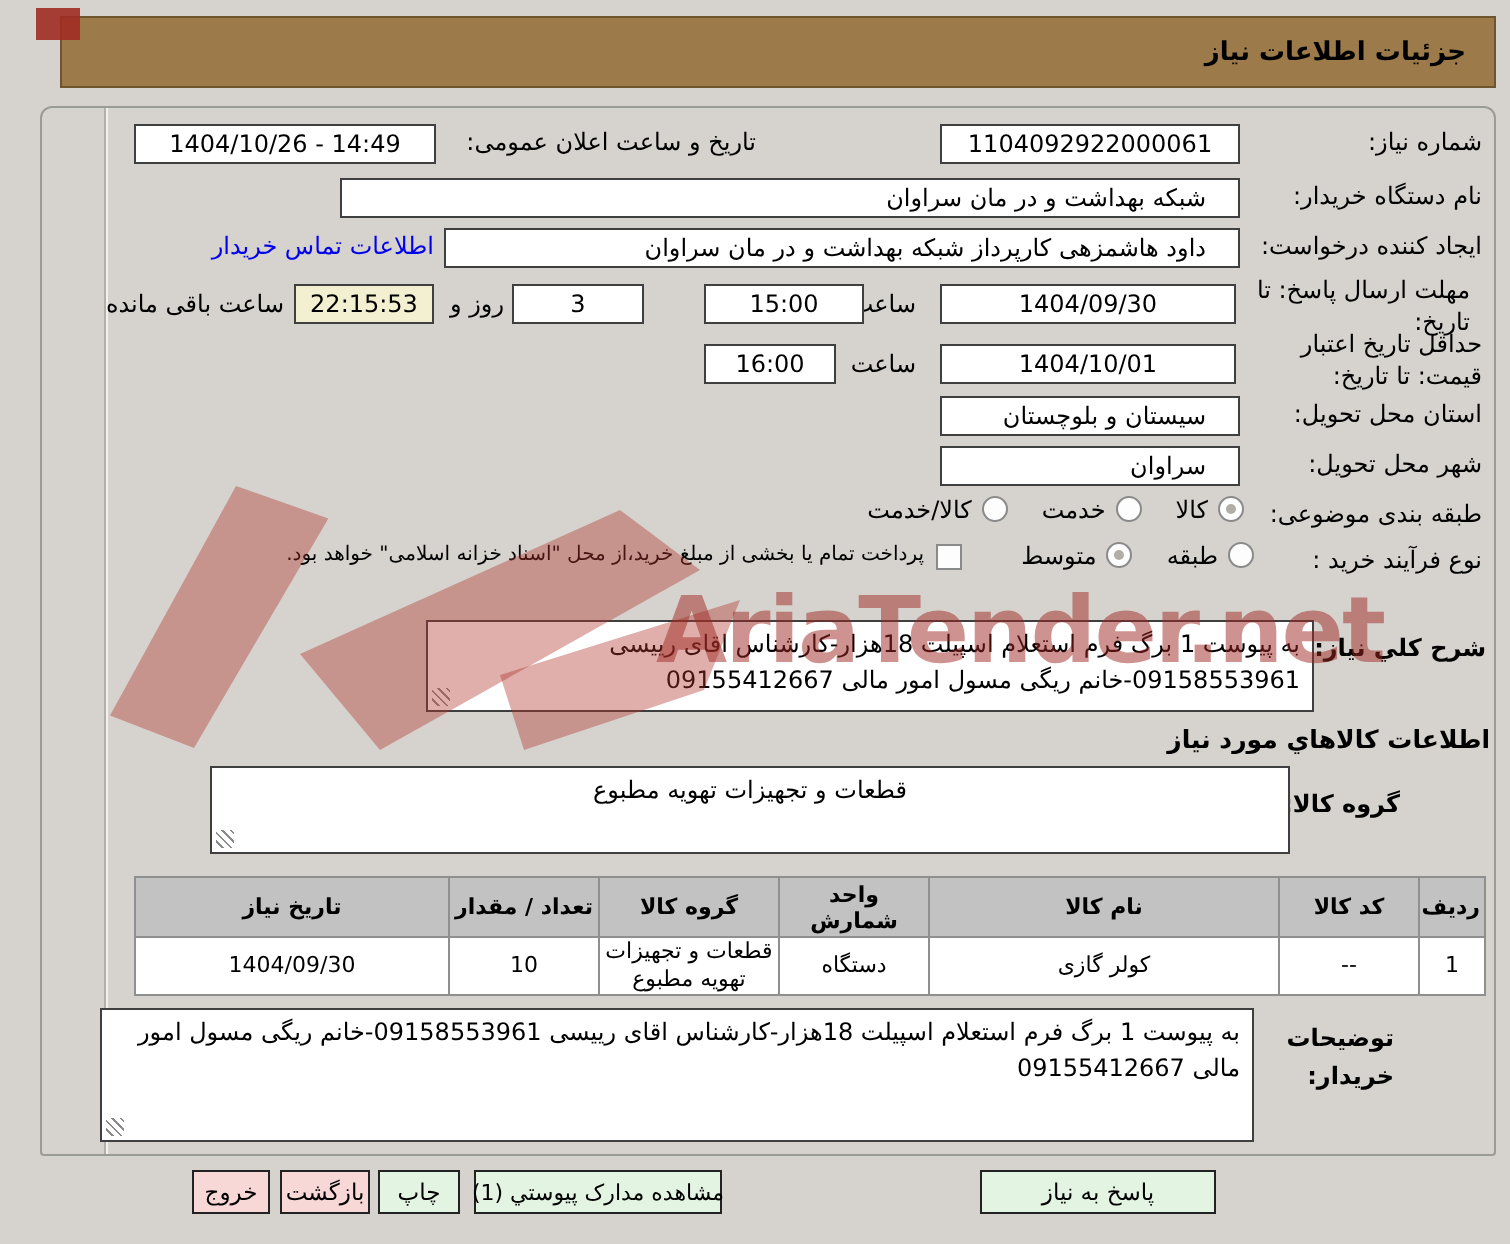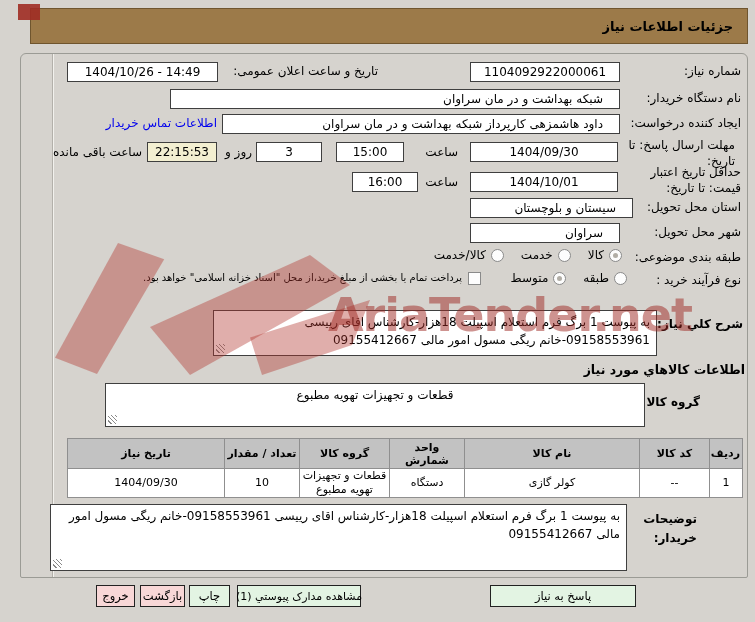--- a/index.html
+++ b/index.html
@@ -25,21 +25,21 @@
   .box{position:absolute;background:#fff;border:1px solid #3f3f3f;height:20px;box-sizing:border-box;
        display:flex;align-items:center;font-size:12px;overflow:hidden;}
   .box.center{justify-content:center;direction:ltr;}
   .box.rtl-val{padding-right:16px;}
   .box.cream{background:#f3efd1;}
 
   .link{position:absolute;color:#0000ee;font-size:12px;white-space:nowrap;cursor:pointer;}
 
   
   .optrow{position:absolute;display:flex;align-items:center;gap:17px;direction:rtl;}
-  .opt{display:flex;align-items:center;gap:5px;}
+  .opt{display:flex;gap:5px;}
   .radio{width:13px;height:13px;border:1px solid #8a8a8a;border-radius:50%;background:#fdfdfd;
          box-sizing:border-box;display:inline-flex;align-items:center;justify-content:center;flex:0 0 auto;}
   .radio .dot{display:none;width:5px;height:5px;border-radius:50%;background:#b2aea6;}
   .radio.selected .dot{display:block;}
   .checkbox{width:13px;height:13px;border:1px solid #8a8a8a;background:#fdfdfd;box-sizing:border-box;flex:0 0 auto;}
   .chkrow{position:absolute;display:flex;align-items:flex-start;gap:6px;direction:rtl;}
   .chkrow .txt{font-size:10px;white-space:nowrap;}
 
   
   .ta{position:absolute;background:#fff;border:1px solid #3f3f3f;box-sizing:border-box;
@@ -95,33 +95,33 @@
   <div class="lbl" style="right:14px;top:91px;">نام دستگاه خریدار:</div>
   <div class="box rtl-val" style="left:170px;top:89px;width:450px;">شبکه بهداشت و در مان سراوان</div>
 
   <div class="lbl" style="right:14px;top:116px;">ایجاد کننده درخواست:</div>
   <div class="box rtl-val" style="left:222px;top:114px;width:398px;">داود هاشمزهی  کارپرداز شبکه بهداشت و در مان سراوان</div>
   <div class="link" style="right:538px;top:116px;">اطلاعات تماس خریدار</div>
 
   <div class="lbl wrap" style="right:20px;top:138px;width:125px;">مهلت ارسال پاسخ: تا تاریخ:</div>
   <div class="box center" style="left:470px;top:142px;width:148px;">1404/09/30</div>
   <div class="lbl" style="right:297px;top:145px;">ساعت</div>
-  <div class="box center" style="left:336px;top:142px;width:68px;">15:00</div>
+  <div class="box center" style="left:352px;top:142px;width:80px;">15:00</div>
   <div class="box center" style="left:256px;top:142px;width:66px;">3</div>
   <div class="lbl" style="right:503px;top:145px;">روز و</div>
   <div class="box center cream" style="left:147px;top:142px;width:70px;">22:15:53</div>
   <div class="lbl" style="right:613px;top:145px;">ساعت باقی مانده</div>
 
   <div class="lbl wrap" style="right:14px;top:165px;width:122px;">حداقل تاریخ اعتبار قیمت: تا تاریخ:</div>
   <div class="box center" style="left:470px;top:172px;width:148px;">1404/10/01</div>
   <div class="lbl" style="right:297px;top:175px;">ساعت</div>
   <div class="box center" style="left:352px;top:172px;width:66px;">16:00</div>
 
   <div class="lbl" style="right:14px;top:200px;">استان محل تحویل:</div>
-  <div class="box rtl-val" style="left:470px;top:198px;width:163px;">سیستان و بلوچستان</div>
+  <div class="box rtl-val" style="left:470px;top:198px;width:150px;">سیستان و بلوچستان</div>
   <div class="lbl" style="right:14px;top:225px;">شهر محل تحویل:</div>
   <div class="box rtl-val" style="left:470px;top:223px;width:150px;">سراوان</div>
 
   <div class="lbl" style="right:14px;top:250px;">طبقه بندی موضوعی:</div>
   <div class="optrow" style="right:133px;top:248px;">
     <span class="opt">
       <span class="radio selected">
           <span class="dot"></span>
         </span>
       <span>کالا</span>
@@ -201,21 +201,21 @@
         </tr>
       </tbody>
   </table>
 
   <div class="lbl bold wrap" style="right:58px;top:510px;width:64px;line-height:1.6;">توضیحات خریدار:</div>
   <div class="ta" style="left:50px;top:504px;width:577px;height:67px;">
     <span>به پیوست 1 برگ فرم استعلام اسپیلت 18هزار-کارشناس اقای رییسی 09158553961-خانم ریگی مسول امور مالی 09155412667</span>
     <span class="grip"></span>
   </div>
 
-  <div class="btn green" style="left:490px;width:146px;">پاسخ به نیاز</div>
+  <div class="btn green" style="left:490px;width:118px;">پاسخ به نیاز</div>
   <div class="btn green" style="left:237px;width:124px;font-size:11px;">مشاهده مدارک پیوستي (1)</div>
   <div class="btn green" style="left:189px;width:41px;">چاپ</div>
   <div class="btn pink" style="left:140px;width:45px;">بازگشت</div>
   <div class="btn pink" style="left:96px;width:39px;">خروج</div>
 
   <div class="wm wm-shape wm-s1"></div>
   <div class="wm wm-shape wm-s2"></div>
   <div class="wm wm-shape wm-s3"></div>
   <div class="wm wm-text">AriaTender.net</div>
 

